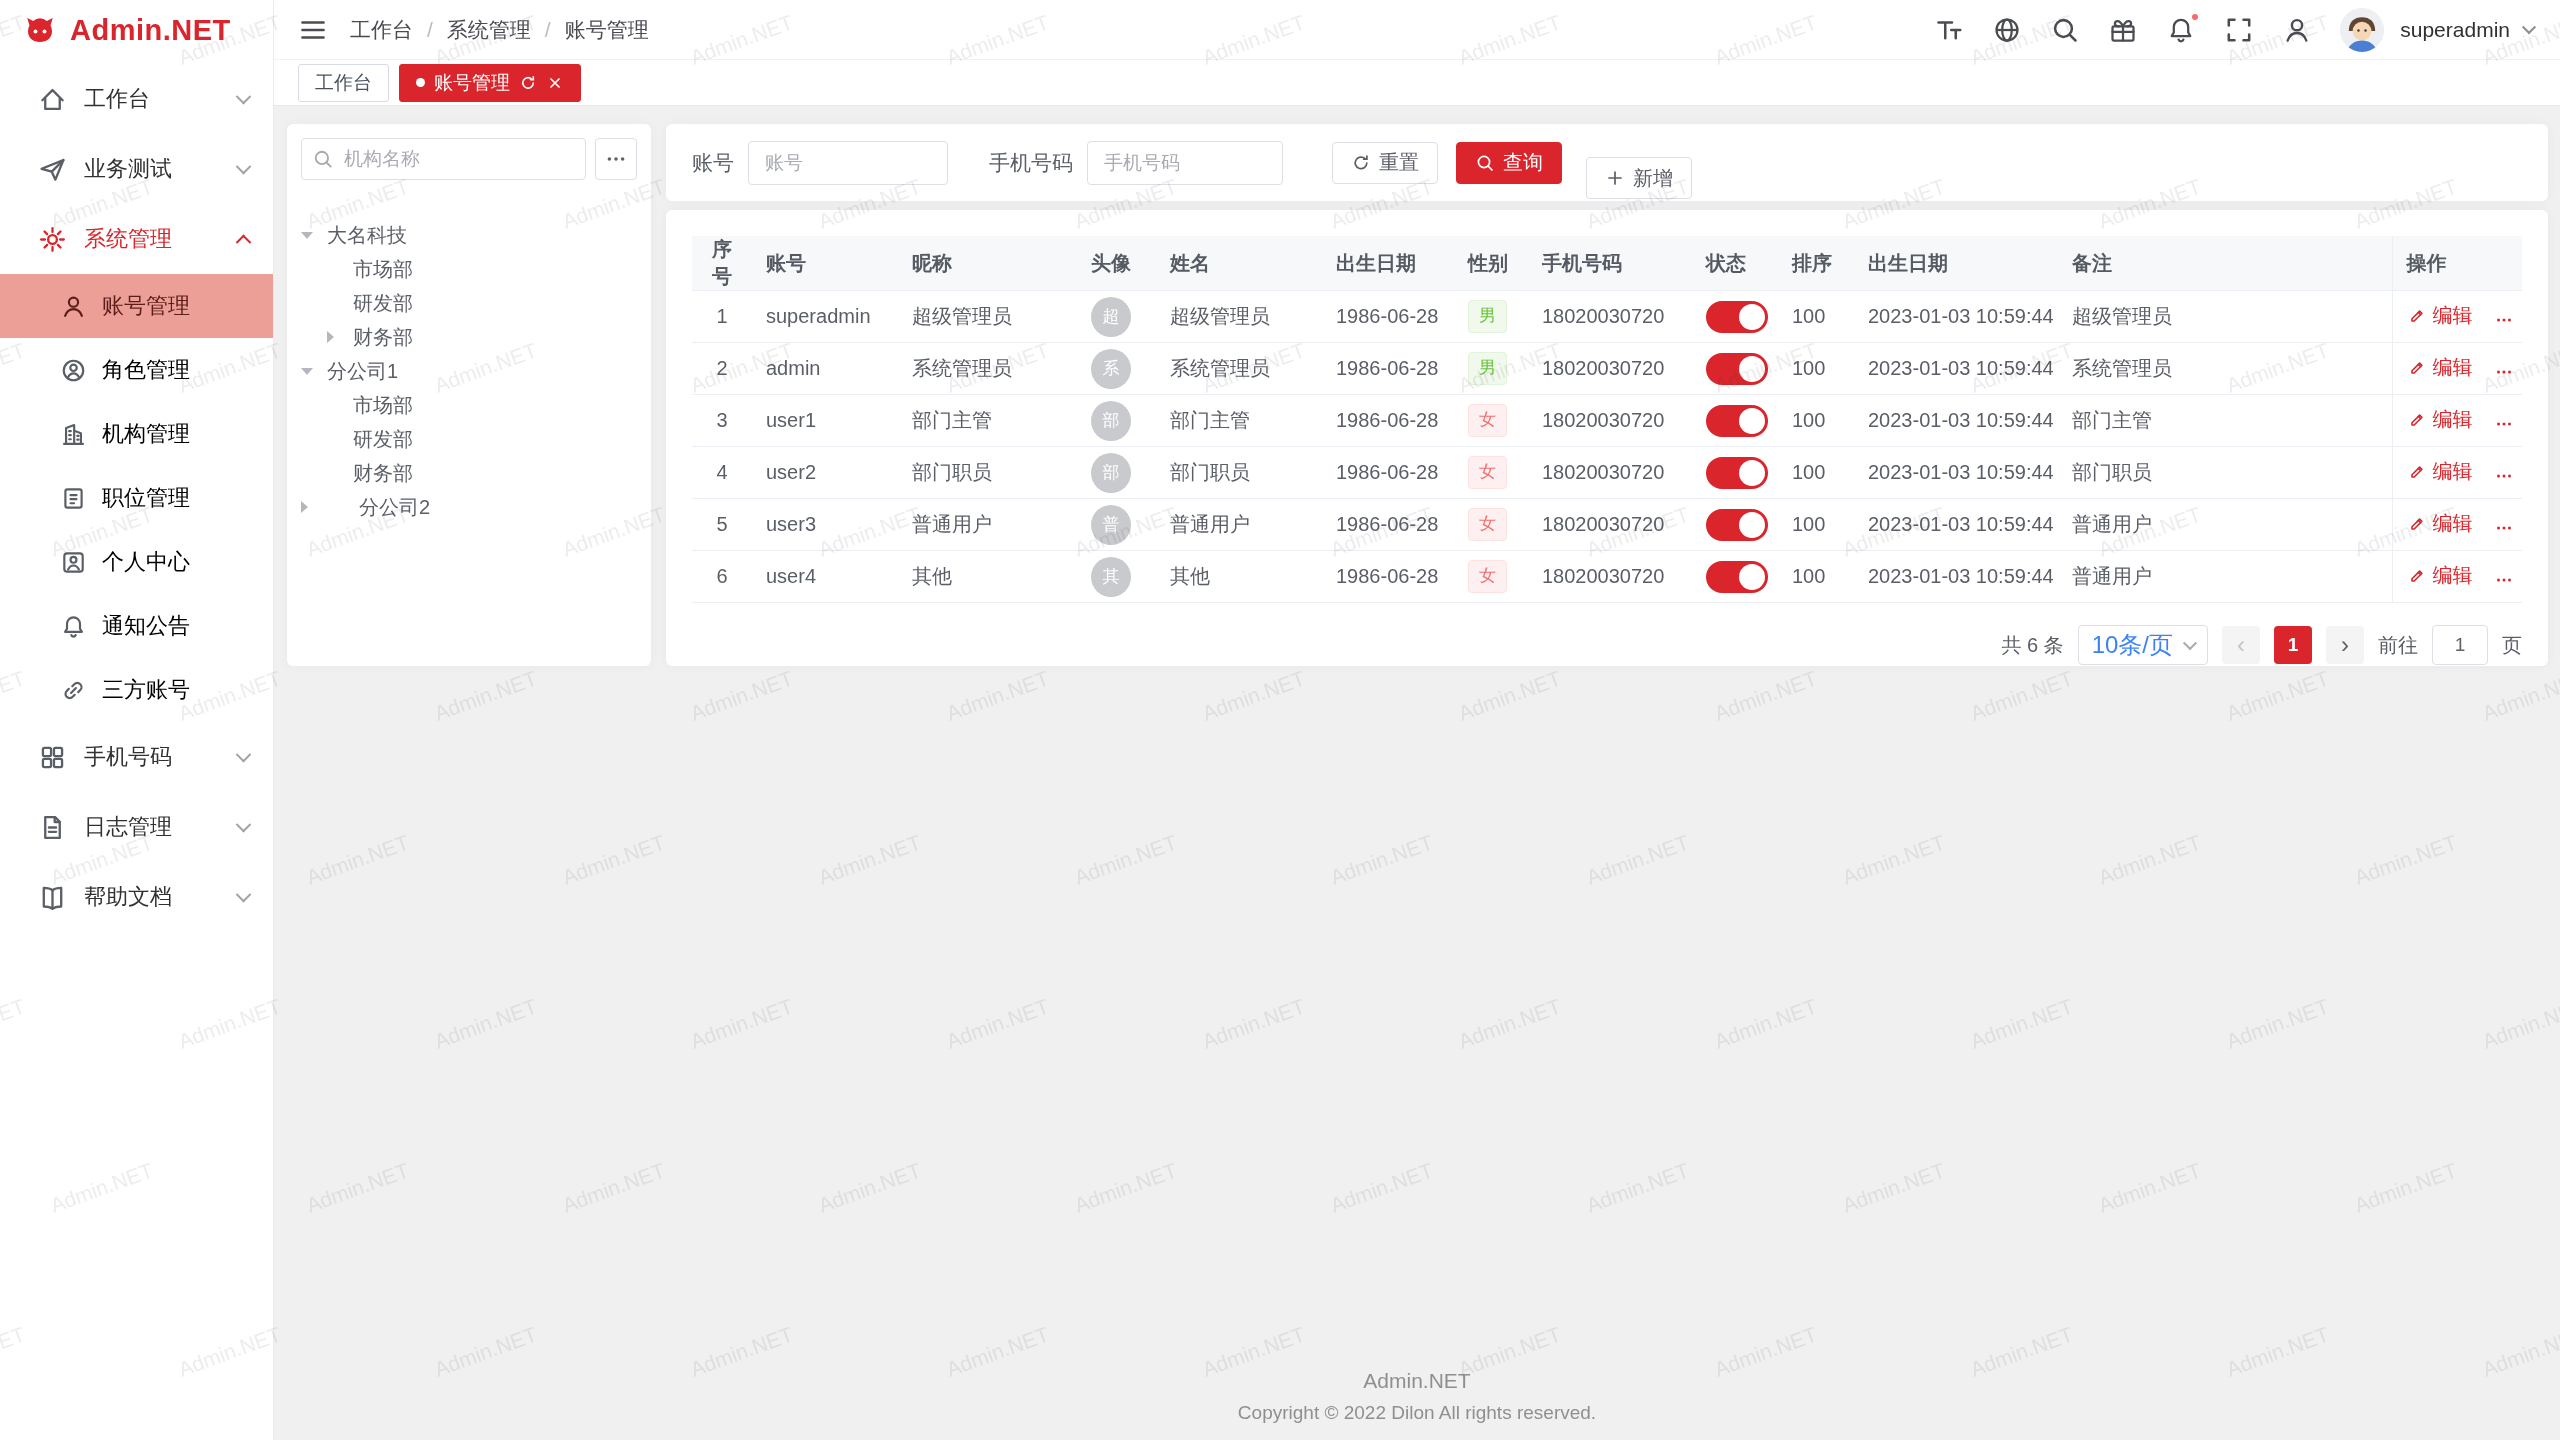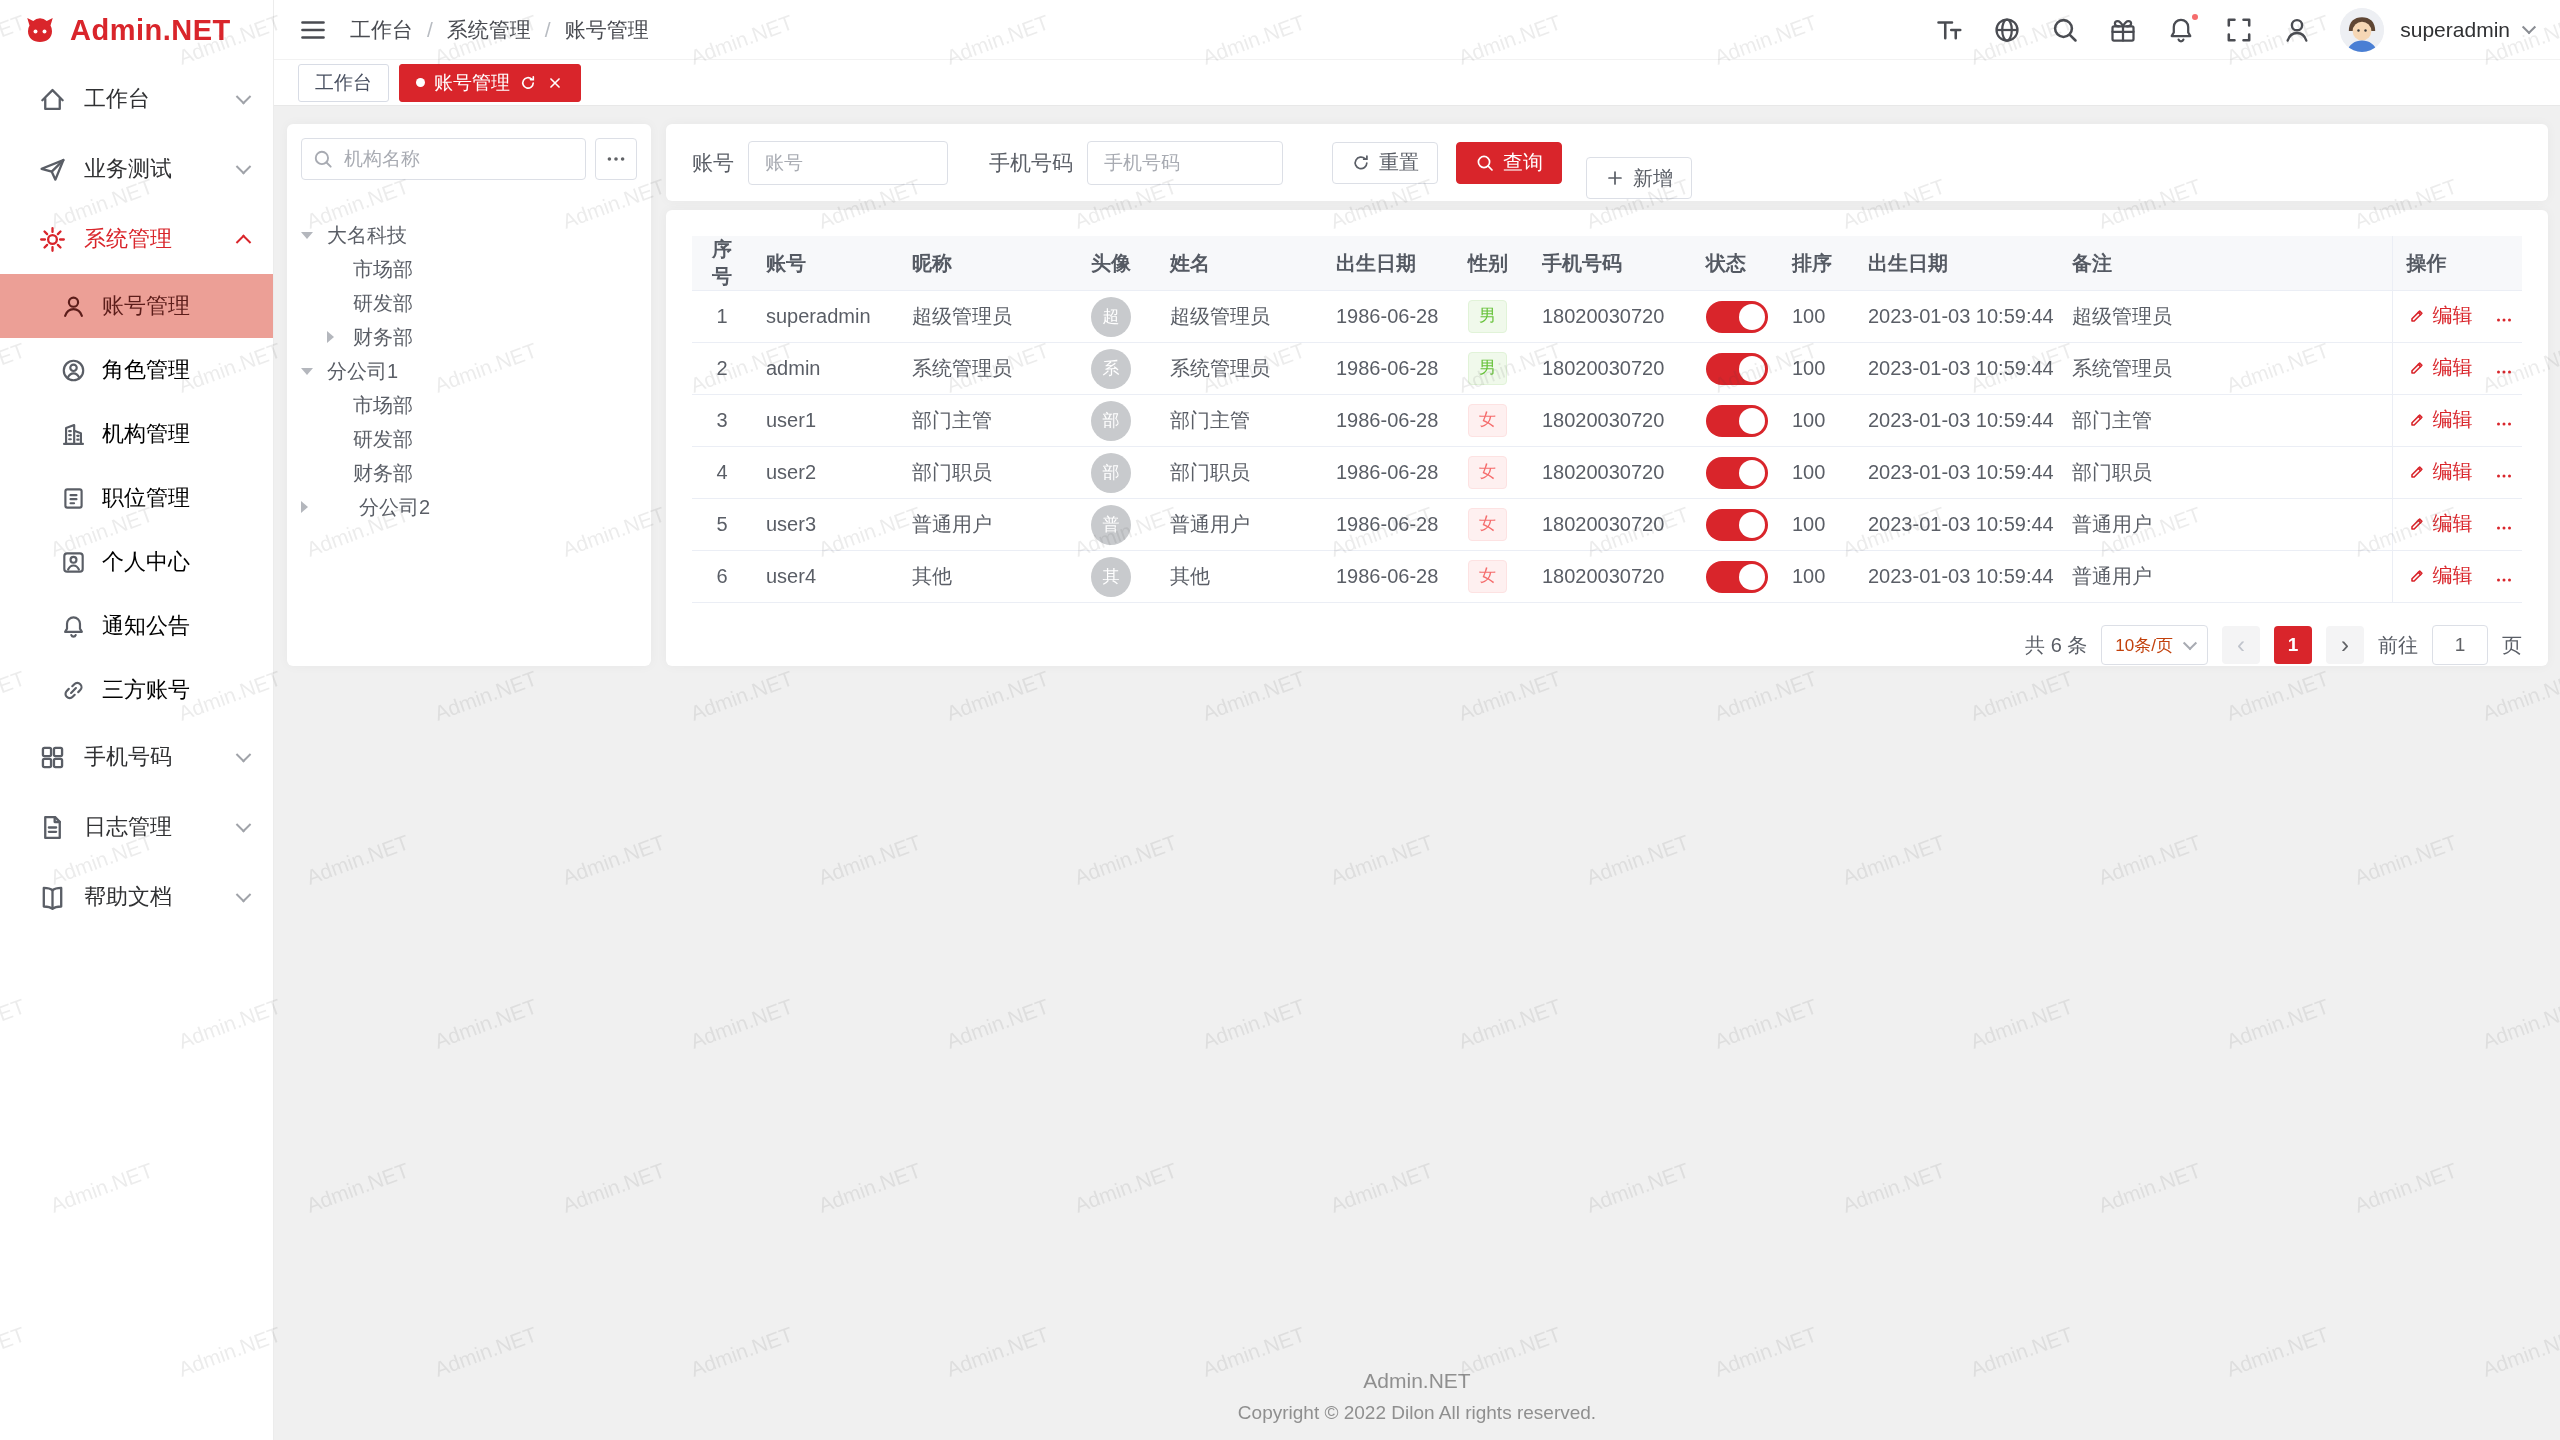--- a/index.html
+++ b/index.html
@@ -88,21 +88,21 @@
   .tag.female { color:#f56c6c; background:#fef0f0; border:1px solid #fde2e2; }
   .switch { width:62px; height:32px; border-radius:16px; background:#d9252b; position:relative; cursor:pointer; }
   .switch::after { content:""; position:absolute; top:3px; right:3px; width:26px; height:26px; border-radius:50%; background:#fff; }
   .edit-link { color:#d9252b; display:inline-flex; align-items:center; gap:6px; cursor:pointer; font-size:20px; }
   .edit-link .bicn { width:20px; height:20px; display:block; }
   .edit-link .bicn svg { width:100%; height:100%; display:block; }
   .more-link { color:#d9252b; margin-left:18px; cursor:pointer; display:inline-block; vertical-align:middle; }
   .more-link svg { width:26px; height:20px; display:block; }
 
   .pagination { display:flex; align-items:center; justify-content:flex-end; gap:14px; margin-top:22px; font-size:20px; color:#5a5e66; }
-  .page-size-select { height:40px; border:1px solid #dcdfe6; border-radius:4px; background:#fff; display:flex; align-items:center; padding:0 34px 0 13px; position:relative; font-size:17px; color:#c2410c; cursor:pointer; }
+  .page-size-select { height:40px; border:1px solid #dcdfe6; border-radius:4px; background:#fff; display:flex; align-items:center; padding:0 34px 0 13px; position:relative; font-size:24px; color:#3b82f6; cursor:pointer; }
   .page-size-select .chev-down { position:absolute; right:12px; top:15px; margin:0; border-color:#a8abb2; }
   .page-btn { width:38px; height:38px; border-radius:4px; background:#f4f4f5; color:#606266; font-size:24px; display:flex; align-items:center; justify-content:center; cursor:pointer; }
   .page-btn.disabled { color:#c0c4cc; }
   .page-btn.active { background:#d9252b; color:#fff; font-size:19px; font-weight:bold; }
   .goto-input { width:56px; height:40px; border:1px solid #dcdfe6; border-radius:4px; text-align:center; font-size:19px; color:#606266; outline:none; }
 
   .footer { position:absolute; left:0; right:0; bottom:16px; text-align:center; }
   .footer-title { font-size:21px; color:#8f8f8f; margin-bottom:9px; }
   .footer-copy { font-size:19px; color:#8f8f8f; }
 

